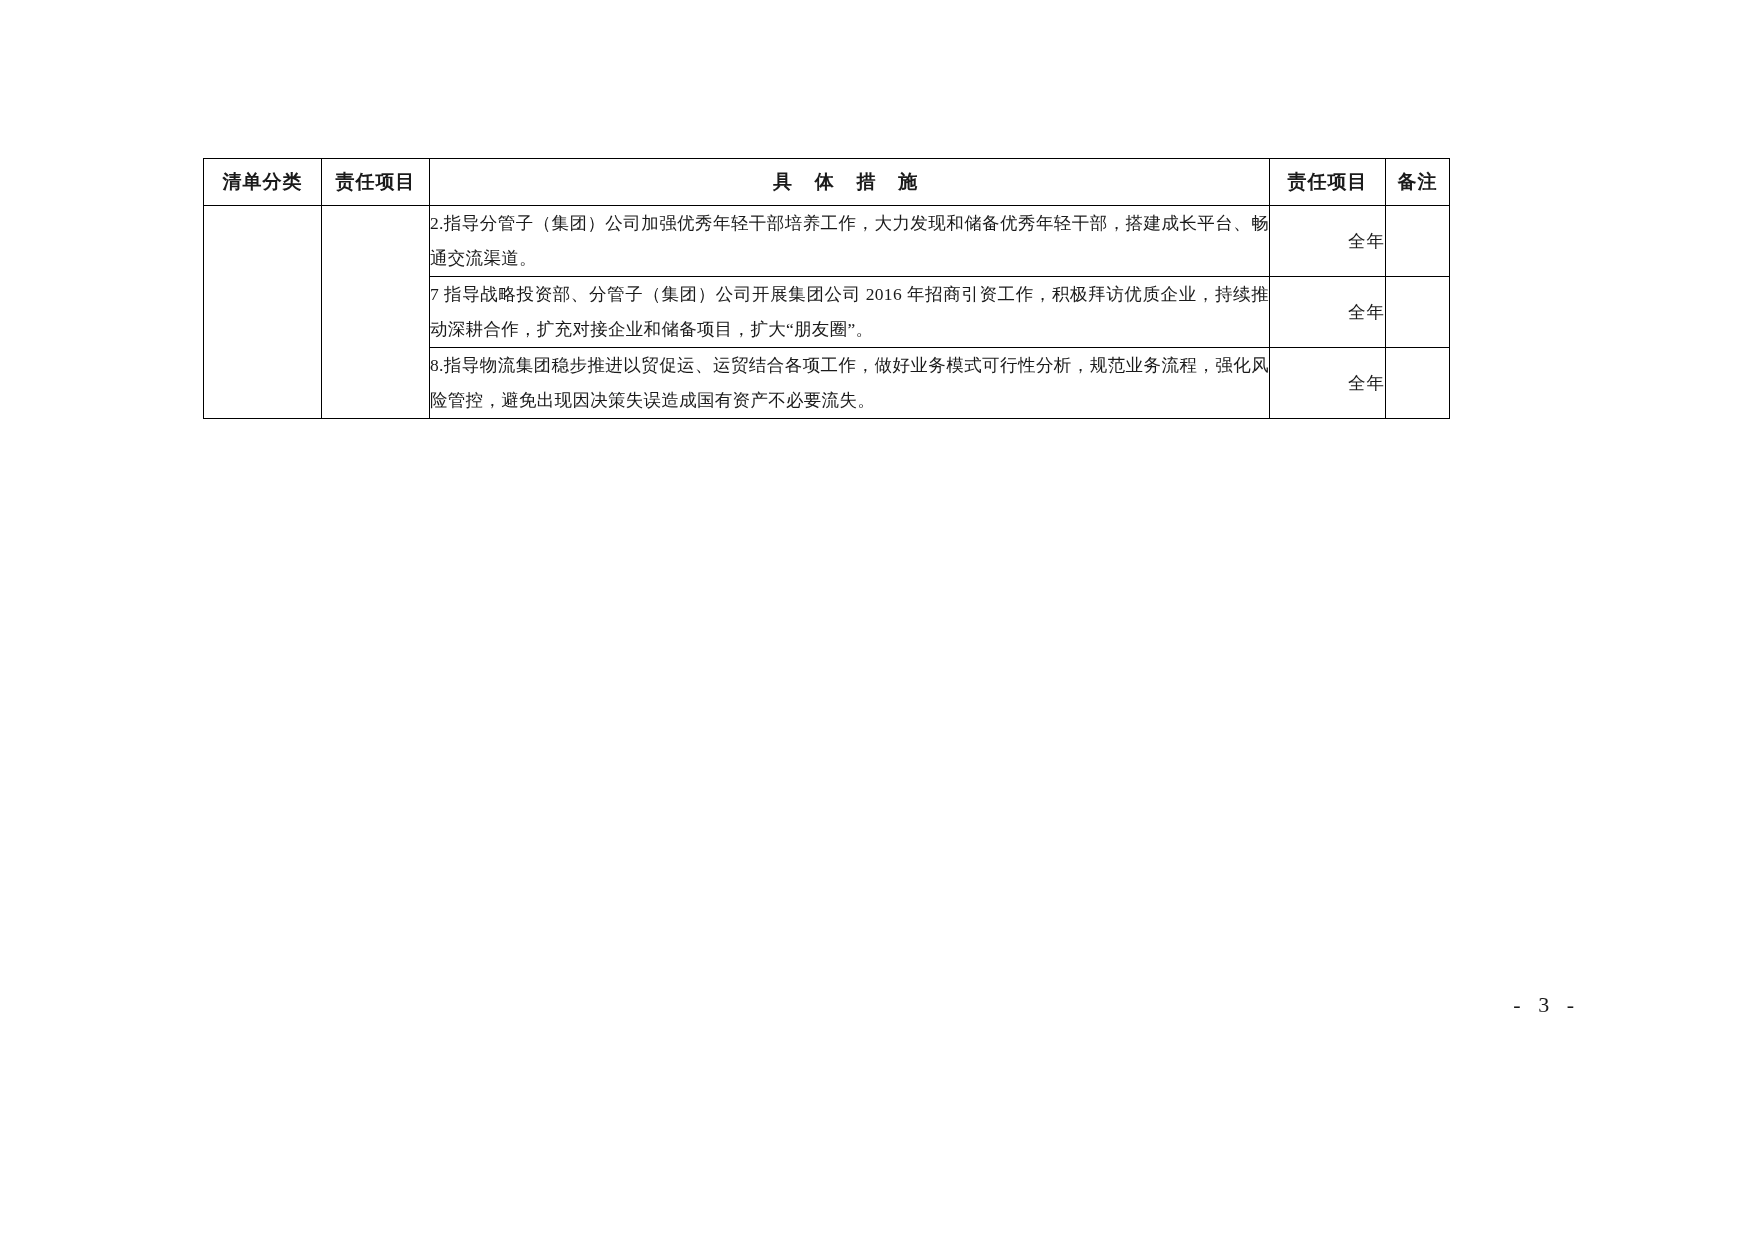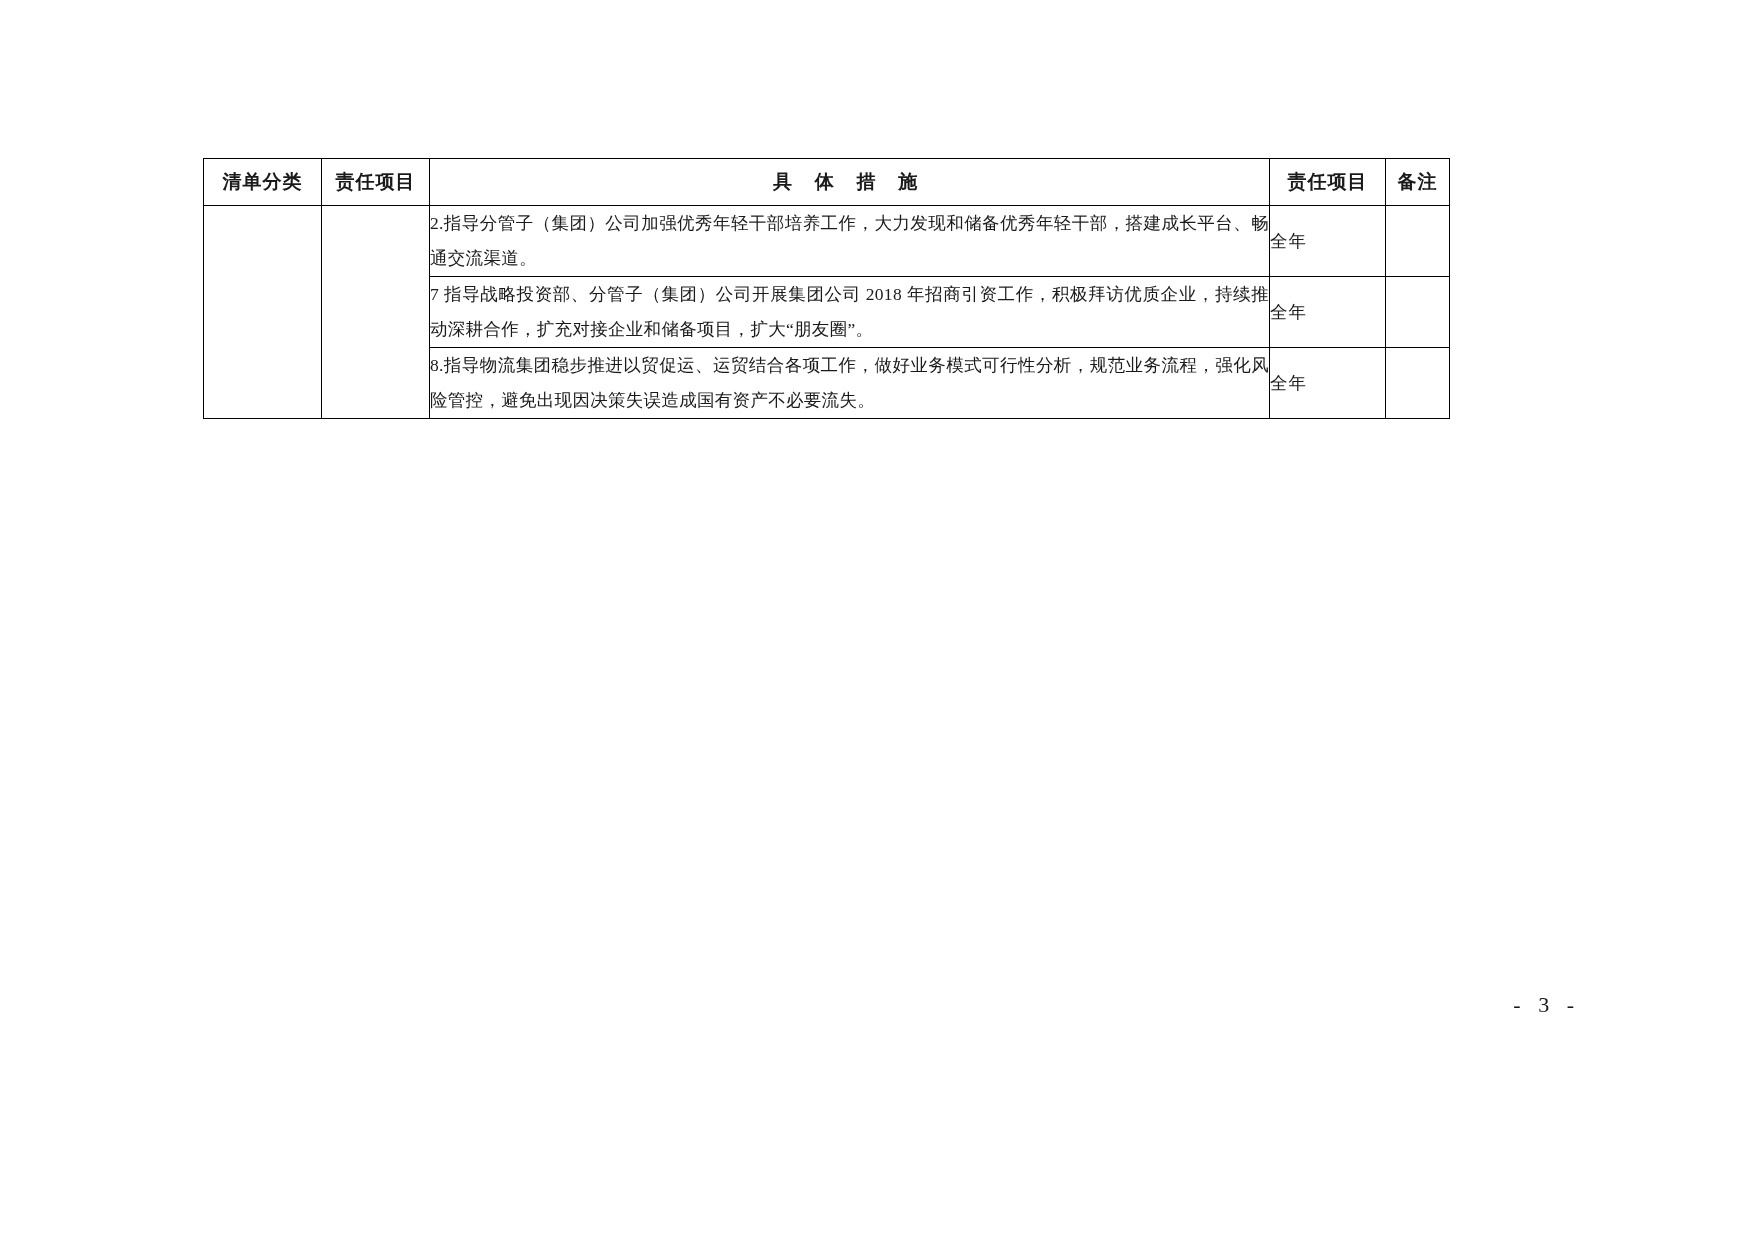--- a/index.html
+++ b/index.html
@@ -55,21 +55,21 @@
   }
   .meas-cell {
     padding: 14px 16px 16px 16px;
     font-size: 17.5px;
     line-height: 2.0;
     text-align: justify;
     text-justify: inter-ideograph;
     letter-spacing: 0.3px;
   }
   .dead-cell {
-    text-align: left;
+    text-align: right;
     font-size: 17.5px;
     letter-spacing: 1px;
   }
   .blank-cell { }
 
   .page-number {
     position: absolute;
     right: 200px;
     bottom: 222px;
     font-size: 22px;
@@ -102,21 +102,21 @@
     </thead>
     <tbody>
       <tr>
         <td class="blank-cell" rowspan="3"></td>
         <td class="blank-cell" rowspan="3"></td>
         <td class="meas-cell">2.指导分管子（集团）公司加强优秀年轻干部培养工作，大力发现和储备优秀年轻干部，搭建成长平台、畅通交流渠道。</td>
         <td class="dead-cell">全年</td>
         <td class="blank-cell"></td>
       </tr>
       <tr>
-        <td class="meas-cell">7 指导战略投资部、分管子（集团）公司开展集团公司 2018 年招商引资工作，积极拜访优质企业，持续推动深耕合作，扩充对接企业和储备项目，扩大“朋友圈”。</td>
+        <td class="meas-cell">7 指导战略投资部、分管子（集团）公司开展集团公司 2016 年招商引资工作，积极拜访优质企业，持续推动深耕合作，扩充对接企业和储备项目，扩大“朋友圈”。</td>
         <td class="dead-cell">全年</td>
         <td class="blank-cell"></td>
       </tr>
       <tr>
         <td class="meas-cell">8.指导物流集团稳步推进以贸促运、运贸结合各项工作，做好业务模式可行性分析，规范业务流程，强化风险管控，避免出现因决策失误造成国有资产不必要流失。</td>
         <td class="dead-cell">全年</td>
         <td class="blank-cell"></td>
       </tr>
     </tbody>
   </table>

